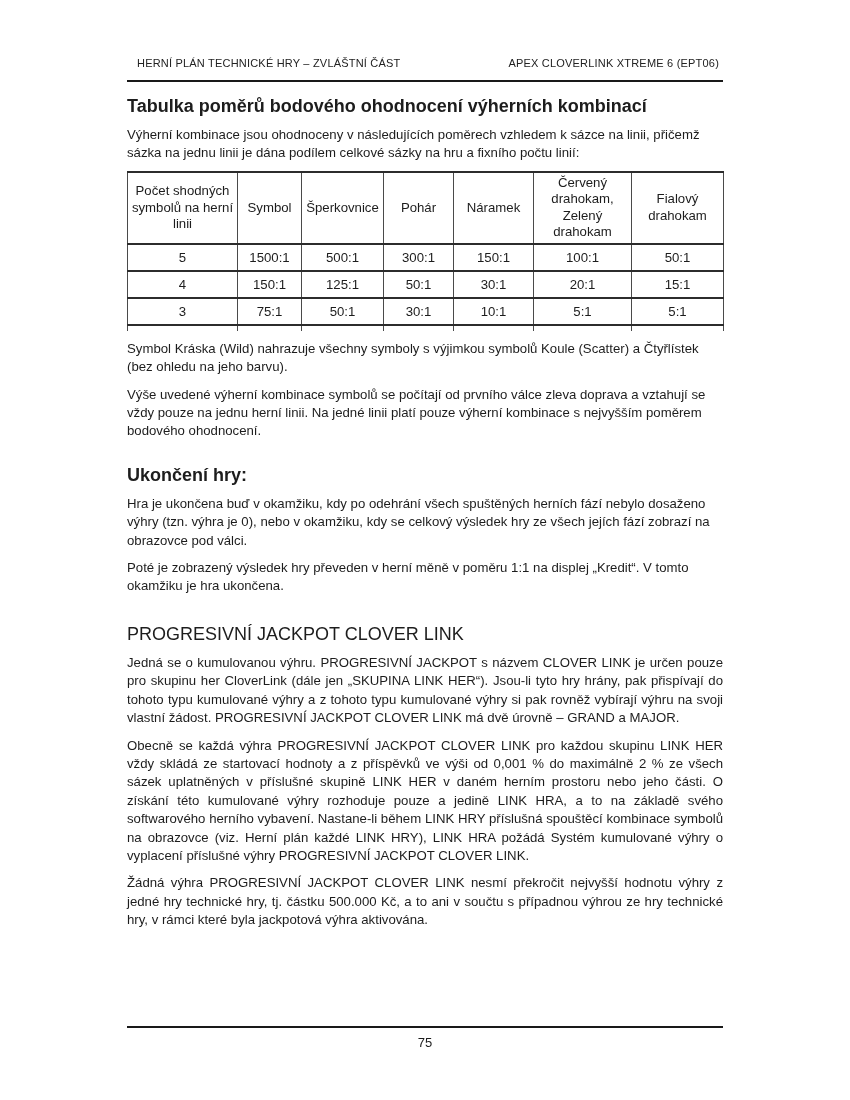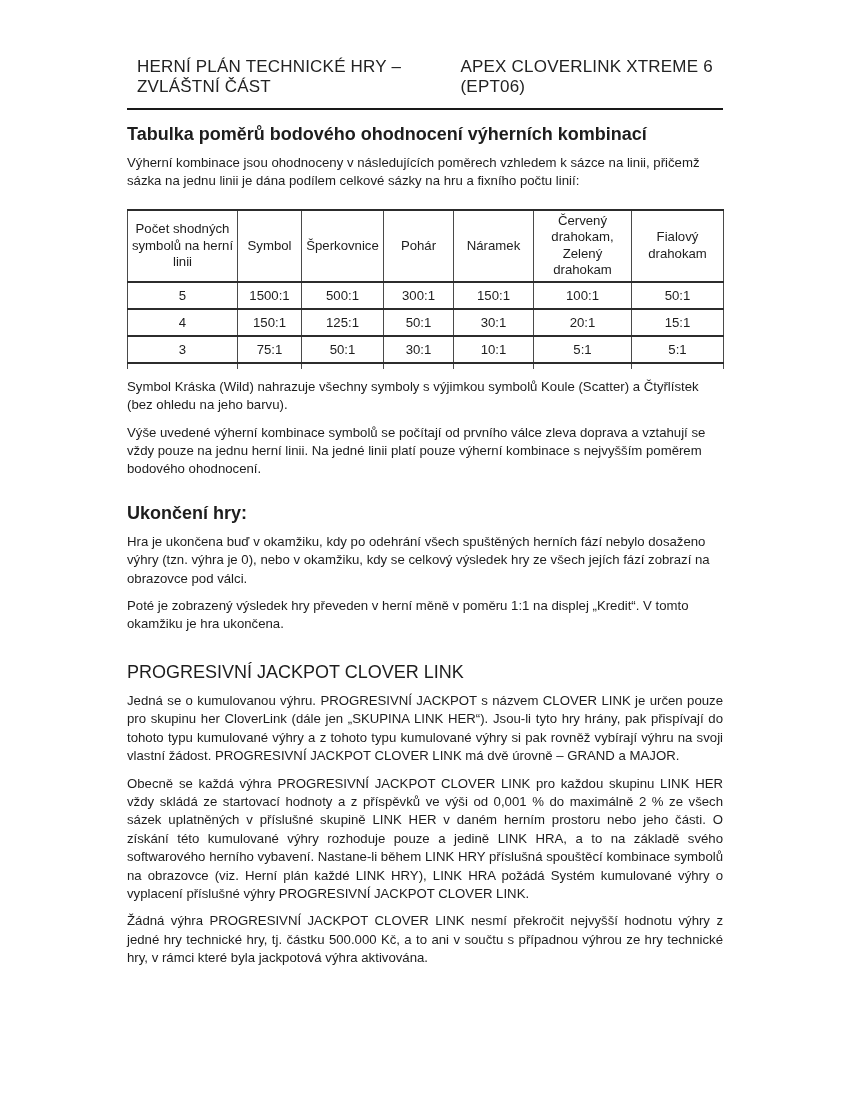--- a/index.html
+++ b/index.html
@@ -11,21 +11,21 @@
     font-family: "Liberation Sans", sans-serif;
     color: #1d1d1d;
     overflow: hidden;
   }
   .content { padding: 57px 127px 0 127px; }
 
   .doc-header {
     display: flex;
     justify-content: space-between;
     align-items: baseline;
-    font-size: 17px;
+    font-size: 11px;
     letter-spacing: 0.2px;
     padding: 0 4px 0 10px;
     color: #222;
   }
   .header-rule {
     border-bottom: 2px solid #191919;
     margin-top: 11px;
   }
 
   .h-bold {
@@ -43,21 +43,21 @@
     line-height: 18.4px;
     margin: 9px 0 0 0;
   }
   p.justify { text-align: justify; }
   .gap-lg { margin-top: 26px; }
   .gap-xl { margin-top: 24px; }
 
   table.payout {
     border-collapse: collapse;
     table-layout: fixed;
-    margin-top: 18px;
+    margin-top: 8px;
     width: 596px;
   }
   table.payout th, table.payout td {
     border-left: 1.5px solid #4a4a4a;
     border-right: 1.5px solid #4a4a4a;
     border-top: 2px solid #2c2c2c;
     border-bottom: 2px solid #2c2c2c;
     font-weight: normal;
     font-size: 13.2px;
     text-align: center;
@@ -171,13 +171,16 @@
     <p class="body">Hra je ukončena buď v okamžiku, kdy po odehrání všech spuštěných herních fází nebylo dosaženo výhry (tzn. výhra je 0), nebo v okamžiku, kdy se celkový výsledek hry ze všech jejích fází zobrazí na obrazovce pod válci.</p>
     <p class="body">Poté je zobrazený výsledek hry převeden v herní měně v poměru 1:1 na displej „Kredit“. V tomto okamžiku je hra ukončena.</p>
 
     <div class="h-plain">PROGRESIVNÍ JACKPOT CLOVER LINK</div>
     <p class="body justify">Jedná se o kumulovanou výhru. PROGRESIVNÍ JACKPOT s názvem CLOVER LINK je určen pouze pro skupinu her CloverLink (dále jen „SKUPINA LINK HER“). Jsou-li tyto hry hrány, pak přispívají do tohoto typu kumulované výhry a z tohoto typu kumulované výhry si pak rovněž vybírají výhru na svoji vlastní žádost. PROGRESIVNÍ JACKPOT CLOVER LINK má dvě úrovně – GRAND a MAJOR.</p>
     <p class="body justify">Obecně se každá výhra PROGRESIVNÍ JACKPOT CLOVER LINK pro každou skupinu LINK HER vždy skládá ze startovací hodnoty a z příspěvků ve výši od 0,001 % do maximálně 2 % ze všech sázek uplatněných v příslušné skupině LINK HER v daném herním prostoru nebo jeho části. O získání této kumulované výhry rozhoduje pouze a jedině LINK HRA, a to na základě svého softwarového herního vybavení. Nastane-li během LINK HRY příslušná spouštěcí kombinace symbolů na obrazovce (viz. Herní plán každé LINK HRY), LINK HRA požádá Systém kumulované výhry o vyplacení příslušné výhry PROGRESIVNÍ  JACKPOT CLOVER LINK.</p>
     <p class="body justify">Žádná výhra PROGRESIVNÍ JACKPOT CLOVER LINK nesmí překročit nejvyšší hodnotu výhry z jedné hry technické hry, tj. částku 500.000 Kč, a to ani v součtu s případnou výhrou ze hry technické hry, v rámci které byla jackpotová výhra aktivována.</p>
 
   </div>
 
+  <div class="doc-footer">
+    <span class="page-number">75</span>
+  </div>
 </div>
 
 </body></html>

